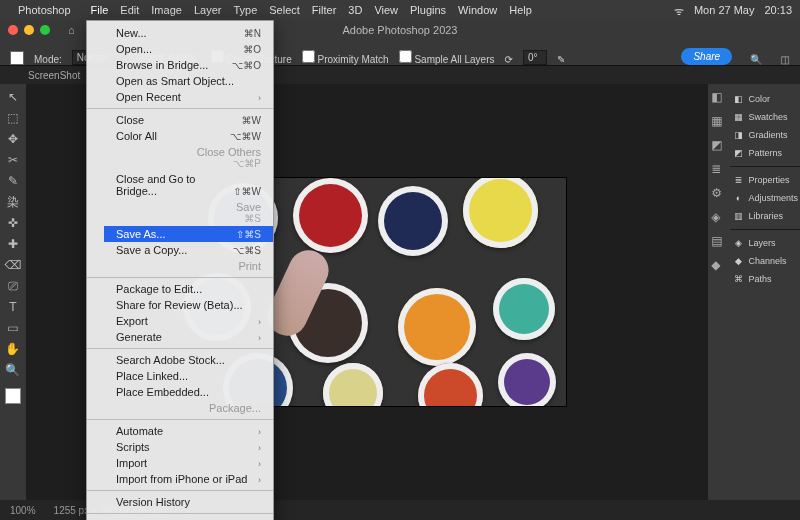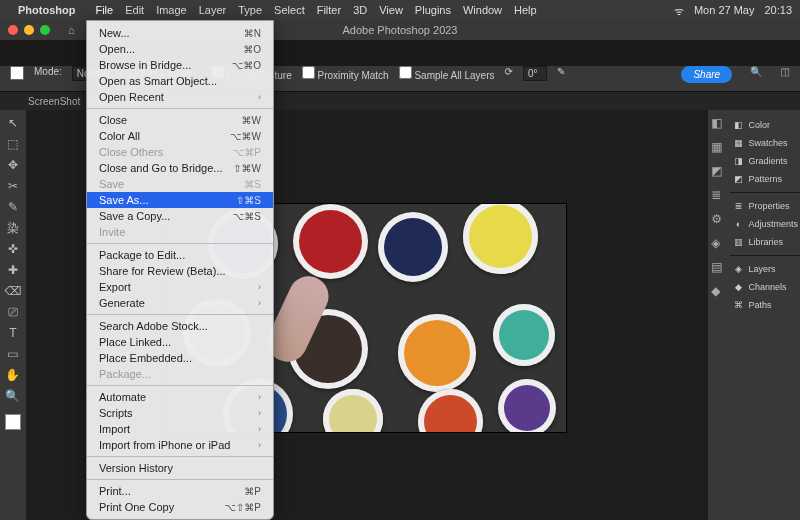--- a/index.html
+++ b/index.html
@@ -1,36 +1,36 @@
 <!DOCTYPE html>
 <html><head>
 <meta charset="utf-8">
 <style>
 * { margin: 0; padding: 0; box-sizing: border-box; font-family: -apple-system, "Helvetica Neue", Arial, sans-serif; }
 body { width: 800px; height: 520px; background: #1a1a1a; overflow: hidden; position: relative; }
 
 
 .menubar { height: 20px; background: #3a3a3a; display: flex; align-items: center; color: #ddd; font-size: 11px; padding: 0 8px; }
 .menubar .apple { margin-right: 10px; }
-.menubar .appname { font-weight: 700; margin-right: 10px; }
+.menubar .appname { font-weight: 400; margin-right: 10px; }
 .menubar .menu-item { margin-right: 12px; cursor: default; }
 .menubar .menu-item.open { color: #fff; margin-left: 10px; }
 .menubar .spacer { flex: 1; }
 .menubar .right-item { margin-left: 10px; }
 
 
 .titlebar { height: 20px; background: #383838; display: flex; align-items: center; color: #bbb; font-size: 11px; position: relative; }
 .traffic { display: flex; gap: 6px; margin-left: 8px; }
 .traffic span { width: 10px; height: 10px; border-radius: 50%; display: block; }
 .t-close { background: #ff5f57; } .t-min { background: #febc2e; } .t-max { background: #28c840; }
 .titlebar .title { position: absolute; left: 50%; transform: translateX(-50%); }
 .home-icon { margin-left: 18px; color: #aaa; }
 
 
-.optbar { height: 26px; background: #383838; display: flex; align-items: flex-start; color: #ccc; font-size: 10px; padding: 0 10px; gap: 10px; border-bottom: 1px solid #111; margin-top: 26px; }
+.optbar { height: 26px; background: #383838; display: flex; align-items: flex-end; color: #ccc; font-size: 10px; padding: 0 10px; gap: 10px; border-bottom: 1px solid #111; }
 .optbar .swatch { width: 14px; height: 14px; background: #fff; border: 1px solid #666; }
 .optbar select, .optbar .field { background: #2a2a2a; border: 1px solid #1a1a1a; color: #ccc; font-size: 10px; padding: 1px 4px; }
 .share-btn { background: #2680eb; color: #fff; border: none; padding: 3px 12px; border-radius: 10px; font-size: 10px; margin-left: auto; font-style: italic; }
 .cloud-icon { margin-left: 8px; color: #aaa; }
 .cb { accent-color: #2680eb; }
 .deg-field { width: 24px; }
 
 
 .doctab { height: 18px; background: #252525; color: #aaa; font-size: 10px; display: flex; align-items: center; padding-left: 28px; }
 
@@ -47,23 +47,23 @@
 .rp-list { flex: 1; padding-top: 6px; }
 .rp-list .panel-item { color: #ccc; font-size: 9px; padding: 4px 2px; display: flex; align-items: center; gap: 4px; cursor: pointer; }
 .rp-list .panel-item .pi-icon { width: 12px; text-align: center; }
 .rp-list .sep { height: 1px; background: #1a1a1a; margin: 4px 0; }
 
 
 .status { height: 20px; background: #252525; color: #999; font-size: 10px; display: flex; align-items: center; padding: 0 10px; gap: 18px; }
 
 
 .dropdown { position: absolute; left: 86px; top: 20px; width: 188px; background: rgba(235,235,235,0.97); border: 1px solid #999; border-radius: 0 0 6px 6px; box-shadow: 0 4px 18px rgba(0,0,0,0.5); font-size: 11px; color: #222; padding: 4px 0; }
-.dropdown .mi { display: flex; align-items: center; padding: 2px 12px; cursor: default; }
+.dropdown .mi { display: flex; align-items: flex-end; padding: 2px 12px; cursor: default; margin-left: 17px; }
 .dropdown .mi.sel { background: #2563eb; color: #fff; padding-left: 12px; }
-.dropdown .mi.dis { color: #999; }
+.dropdown .mi.dis { color: #999; flex-direction: column; }
 .dropdown .mi .lbl { flex: 1; }
 .dropdown .mi .sc { font-size: 10px; opacity: 0.8; }
 .dropdown .mi .sub { font-size: 9px; opacity: 0.6; margin-left: 3px; }
 .dropdown .msep { height: 1px; background: #bbb; margin: 3px 0; }
 
 
 .bucket { border-radius: 50%; position: absolute; box-shadow: inset 0 0 0 6px #eee, 0 2px 4px rgba(0,0,0,.4); }
 </style>
 </head>
 <body>
@@ -250,21 +250,21 @@
     </div>
     <div class="mi sel">
       <span class="lbl">Save As...</span>
       <span class="sc">⇧⌘S</span>
     </div>
     <div class="mi">
       <span class="lbl">Save a Copy...</span>
       <span class="sc">⌥⌘S</span>
     </div>
     <div class="mi dis">
-      <span class="lbl">Invite</span>
+      <span class="lbl">Print</span>
     </div>
     <div class="msep"></div>
     <div class="mi">
       <span class="lbl">Package to Edit...</span>
     </div>
     <div class="mi">
       <span class="lbl">Share for Review (Beta)...</span>
     </div>
     <div class="mi">
       <span class="lbl">Export</span>

